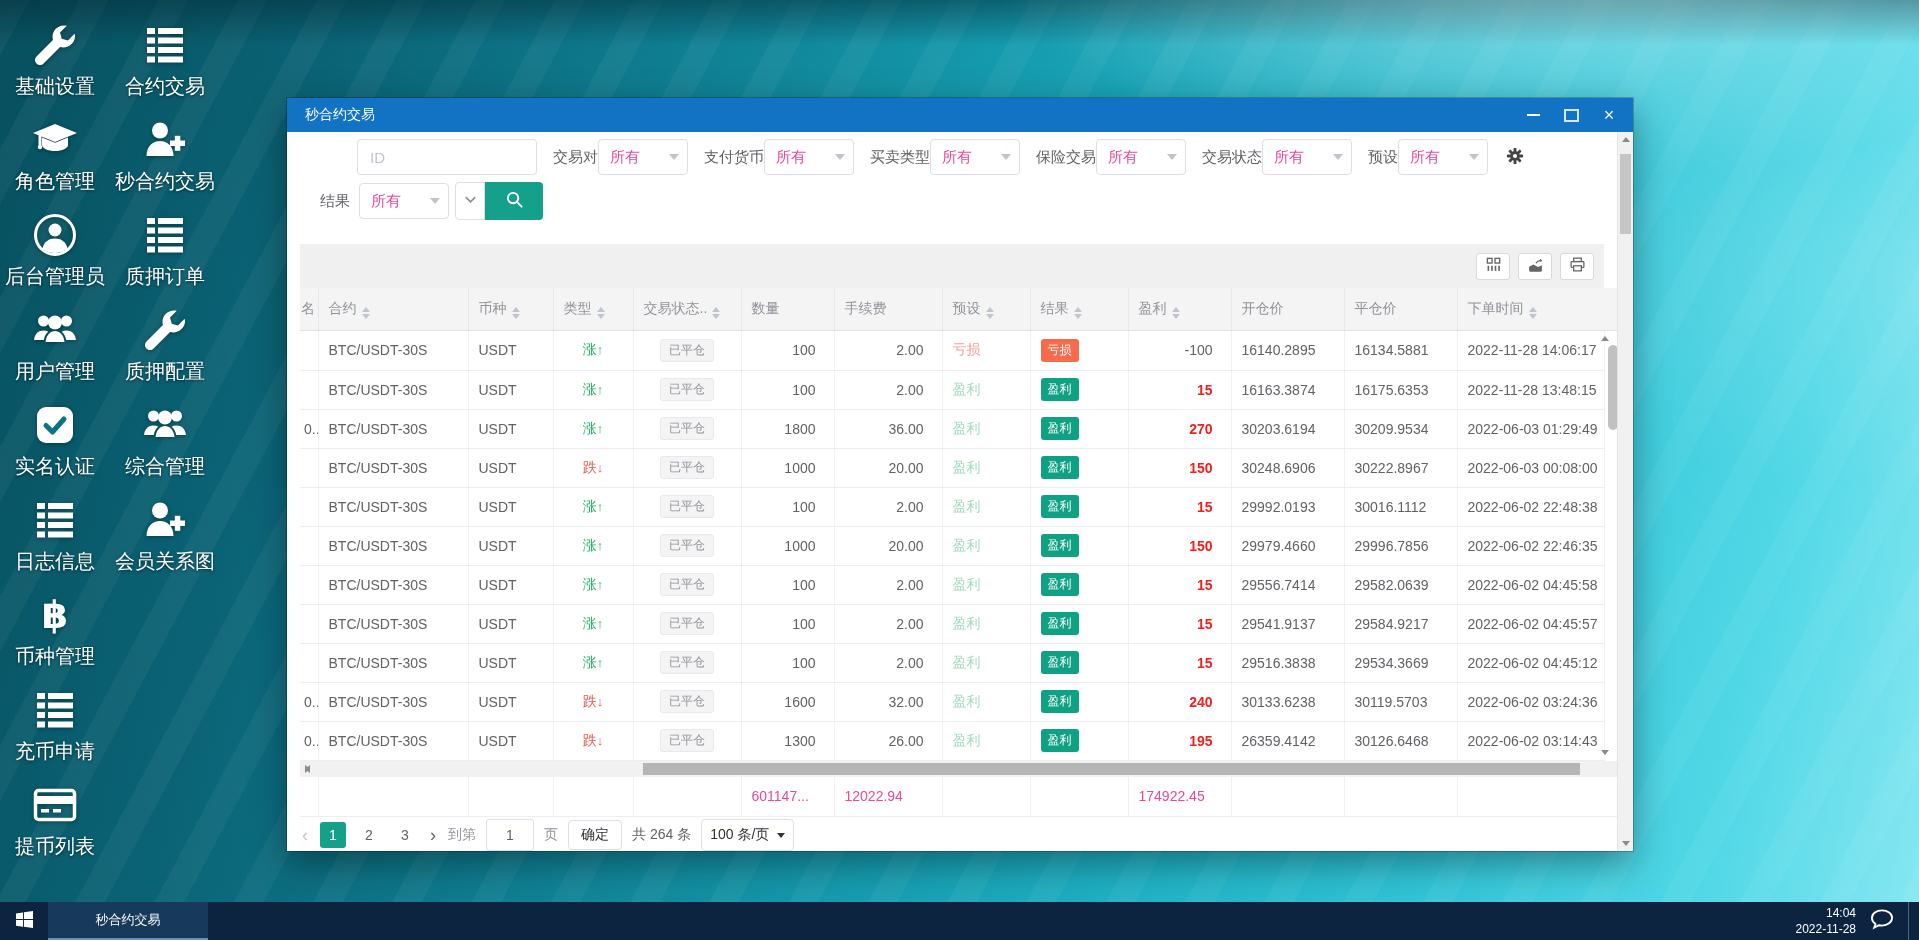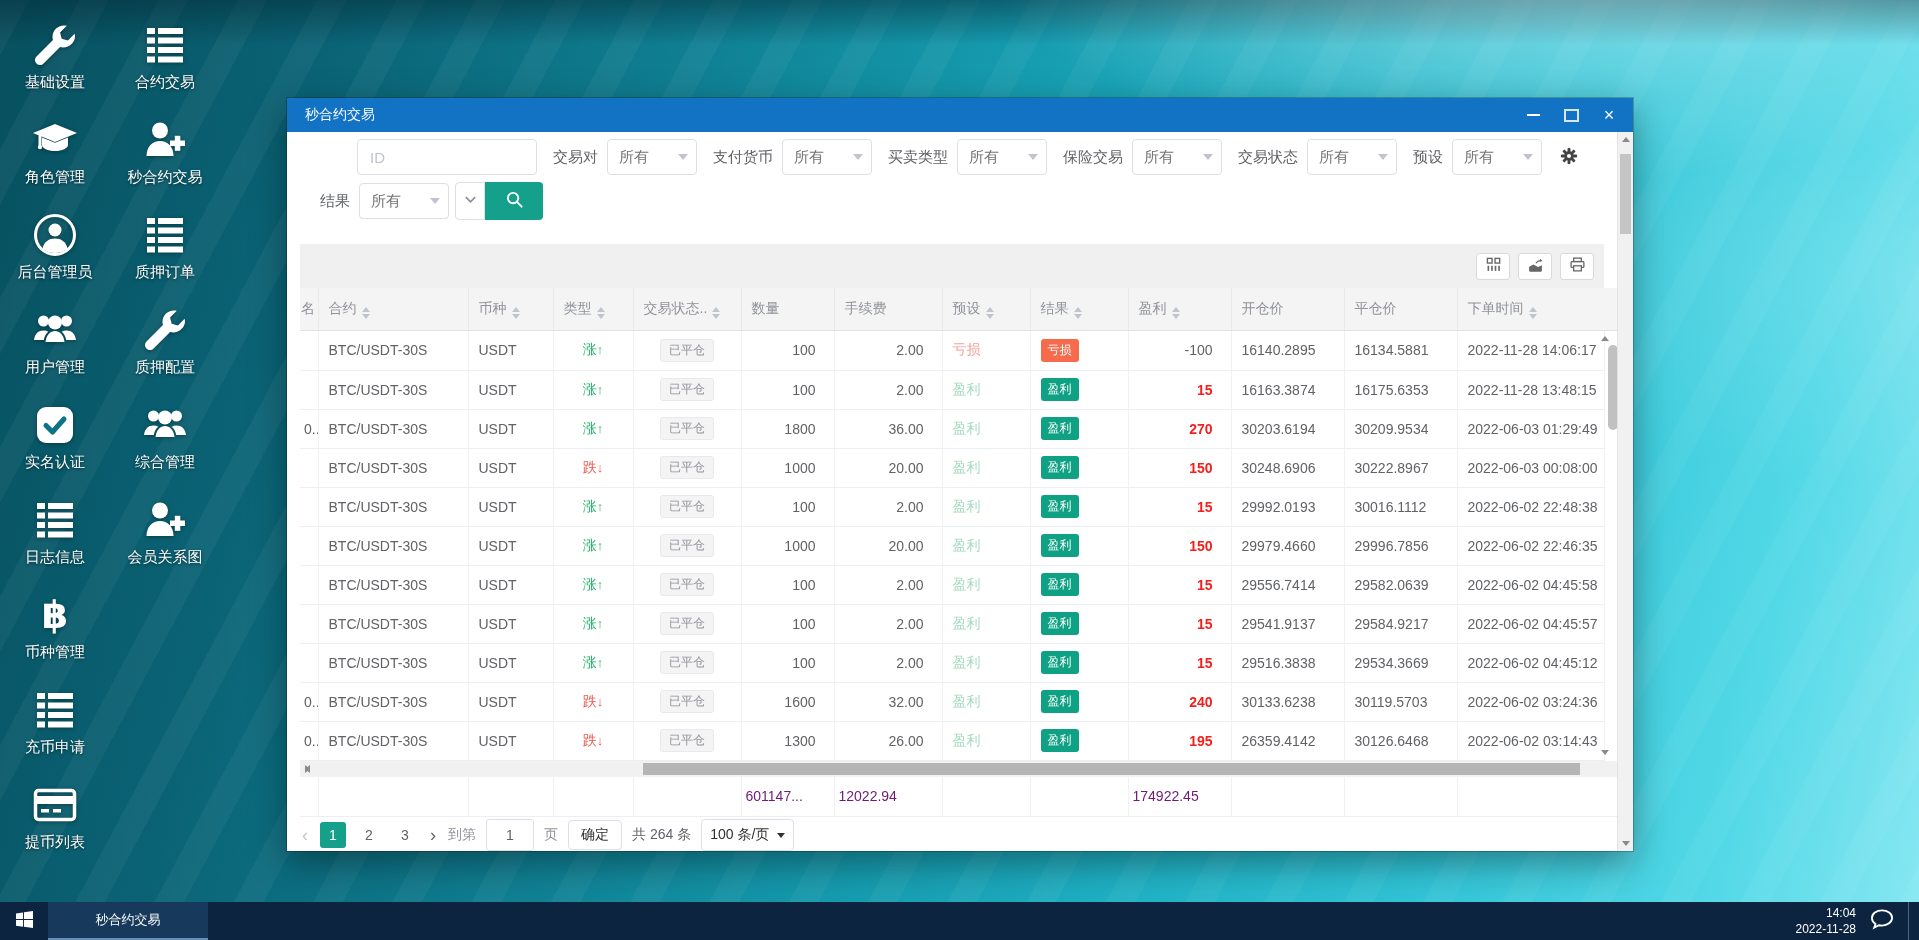--- a/index.html
+++ b/index.html
@@ -12,21 +12,21 @@
   .desktop::before{content:"";position:absolute;inset:0;pointer-events:none;background:
       radial-gradient(ellipse 1000px 420px at 82% -8%, rgba(255,255,255,.5), rgba(255,255,255,0) 60%),
       radial-gradient(ellipse 800px 400px at 100% 30%, rgba(255,255,255,.16), rgba(255,255,255,0) 55%),
       linear-gradient(to bottom, rgba(3,40,52,.5), rgba(3,40,52,0) 5%);}
   
   #icon-grid{position:absolute;left:6px;top:10px;display:grid;grid-auto-flow:column;
     grid-template-rows:repeat(9,95px);grid-template-columns:98px 98px;column-gap:12px}
   .dicon{display:flex;flex-direction:column;align-items:center;padding-top:12px;cursor:pointer}
   .dicon-img{height:46px;display:flex;align-items:center;filter:drop-shadow(0 1px 2px rgba(0,0,0,.35))}
   .dicon-img svg{width:44px;height:44px}
-  .dicon-label{margin-top:5px;font-size:15px;color:#fff;text-shadow:0 1px 3px rgba(0,0,0,.6);white-space:nowrap}
+  .dicon-label{margin-top:5px;font-size:20px;color:#fff;text-shadow:0 1px 3px rgba(0,0,0,.6);white-space:nowrap}
   
   .window{position:absolute;left:287px;top:98px;width:1346px;height:753px;background:#fff;
     box-shadow:0 0 0 1px rgba(0,0,0,.22),0 12px 34px rgba(0,0,0,.38);display:flex;flex-direction:column}
   .titlebar{height:34px;background:#1273c4;display:flex;align-items:center;padding:0 8px 0 18px;flex:0 0 auto}
   .title{color:#fff;font-size:14px;flex:1}
   .win-controls{display:flex;gap:6px}
   .wc{width:32px;height:26px;display:flex;align-items:center;justify-content:center;color:#fff;cursor:pointer}
   .wc.min::before{content:"";width:13px;height:2px;background:#fff}
   .wc.max::before{content:"";width:11px;height:9px;border:2px solid #d8e6f4}
   .wc.close{font-size:18px;line-height:1}
@@ -38,24 +38,24 @@
   .sarr{position:absolute;left:0;right:0;height:15px;display:flex;align-items:center;justify-content:center;cursor:pointer}
   .tri-up{width:0;height:0;border-left:4px solid transparent;border-right:4px solid transparent;border-bottom:5px solid #8a8a8a}
   .tri-down{width:0;height:0;border-left:4px solid transparent;border-right:4px solid transparent;border-top:5px solid #8a8a8a}
   .tri-left{width:0;height:0;border-top:4px solid transparent;border-bottom:4px solid transparent;border-right:5px solid #8a8a8a}
   .tri-right{width:0;height:0;border-top:4px solid transparent;border-bottom:4px solid transparent;border-left:5px solid #8a8a8a}
   
   .filters{padding:7px 13px 0 13px;flex:0 0 auto}
   .frow1{display:flex;gap:16px;padding-left:57px;height:36px;margin-bottom:7px}
   #id-input{width:180px;height:36px;border:1px solid #dcdfe6;border-radius:4px;padding:0 12px;font-size:15px;color:#333;box-sizing:border-box;outline:none}
   #id-input::placeholder{color:#c0c4cc}
-  .fgroup{display:flex;align-items:center;gap:9px}
+  .fgroup{display:flex;align-items:center;}
   .flabel{font-size:15px;color:#606266;white-space:nowrap}
   .fselect{width:90px;height:36px;border:1px solid #dcdfe6;border-radius:4px;background:#fff;display:flex;align-items:center;justify-content:space-between;padding:0 8px 0 11px;box-sizing:border-box;cursor:pointer}
-  .fsel-val{font-size:15px;color:#737373}
+  .fsel-val{font-size:15px;color:#ec4899}
   .sel-caret{width:0;height:0;border-left:5px solid transparent;border-right:5px solid transparent;border-top:6px solid #c0c4cc}
   .gear-btn{margin-left:2px;display:flex;align-items:center;cursor:pointer;background:none;border:none;padding:0}
   .frow2{display:flex;align-items:center;padding-left:20px;height:38px}
   .frow2 .flabel{margin-right:9px}
   .chev-btn{width:30px;height:38px;border:1px solid #dcdfe6;border-radius:4px 0 0 4px;background:#fff;display:flex;align-items:center;justify-content:center;margin-left:6px;cursor:pointer}
   .search-btn{width:58px;height:38px;background:#14a08b;border:none;border-radius:0 4px 4px 0;display:flex;align-items:center;justify-content:center;cursor:pointer}
   
   .toolbar{margin:24px 13px 0;background:#f0f0f0;height:44px;display:flex;align-items:center;justify-content:flex-end;gap:8px;padding-right:10px;box-sizing:border-box;flex:0 0 auto}
   .tool-btn{width:34px;height:27px;background:#fff;border:1px solid #d9d9d9;border-radius:3px;display:flex;align-items:center;justify-content:center;cursor:pointer}
   
@@ -87,21 +87,21 @@
   .profit.neg{color:#606266}
   
   .v-scroll{width:16px;background:#fafafa;border-bottom:1px solid #ebeef5;position:relative}
   .v-scroll .thumb{position:absolute;left:3px;width:10px;top:14px;height:85px;background:#c1c1c1;border-radius:5px;cursor:pointer}
   
   .h-scroll{height:16px;background:#f1f1f1;position:relative;width:1320px}
   .h-scroll .thumb{position:absolute;left:26%;width:71%;top:2px;height:12px;background:#b5b5b5;cursor:pointer}
   .h-scroll .sarr{width:15px;height:16px;top:0}
   
   #sum-table{width:1320px}
-  #sum-table td{height:39px;border-bottom:1px solid #ebeef5;border-right:1px solid #f1f1f1;font-size:14px;color:#701a75;padding:0 0 0 4px}
+  #sum-table td{height:39px;border-bottom:1px solid #ebeef5;border-right:1px solid #f1f1f1;font-size:14px;color:#ec4899;padding:0 0 0 10px}
   #sum-table td:last-child{border-right:none}
   
   .pagination{display:flex;align-items:center;gap:10px;padding:0 13px;height:37px;flex:0 0 auto}
   .pg-arrow{color:#c0c4cc;font-size:18px;cursor:pointer;background:none;border:none;padding:0 2px}
   .pg-arrow.next{color:#606266}
   #pages{display:flex;gap:10px}
   .page{min-width:26px;height:26px;display:flex;align-items:center;justify-content:center;font-size:14px;color:#606266;cursor:pointer;border-radius:3px}
   .page.active{background:#14a08b;color:#fff}
   .pg-text{font-size:14px;color:#909399}
   #goto-input{width:42px;height:28px;border:1px solid #dcdfe6;border-radius:3px;text-align:center;font-size:14px;color:#606266;outline:none}

